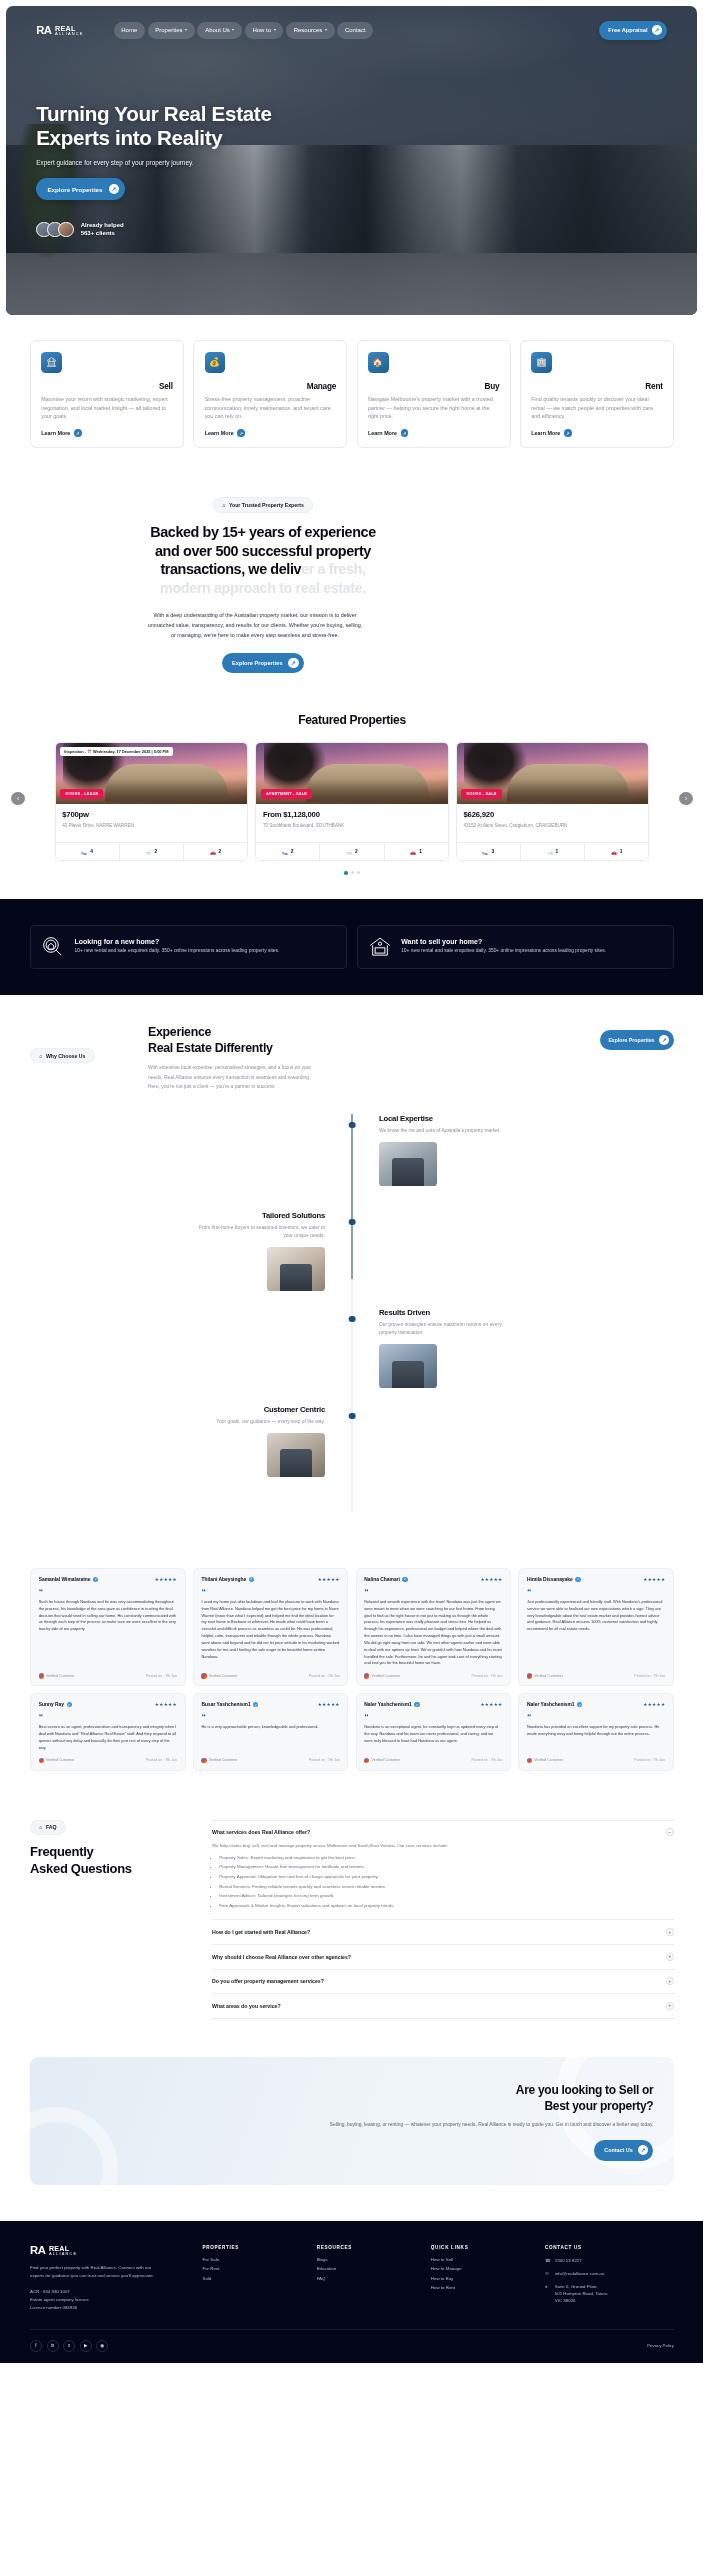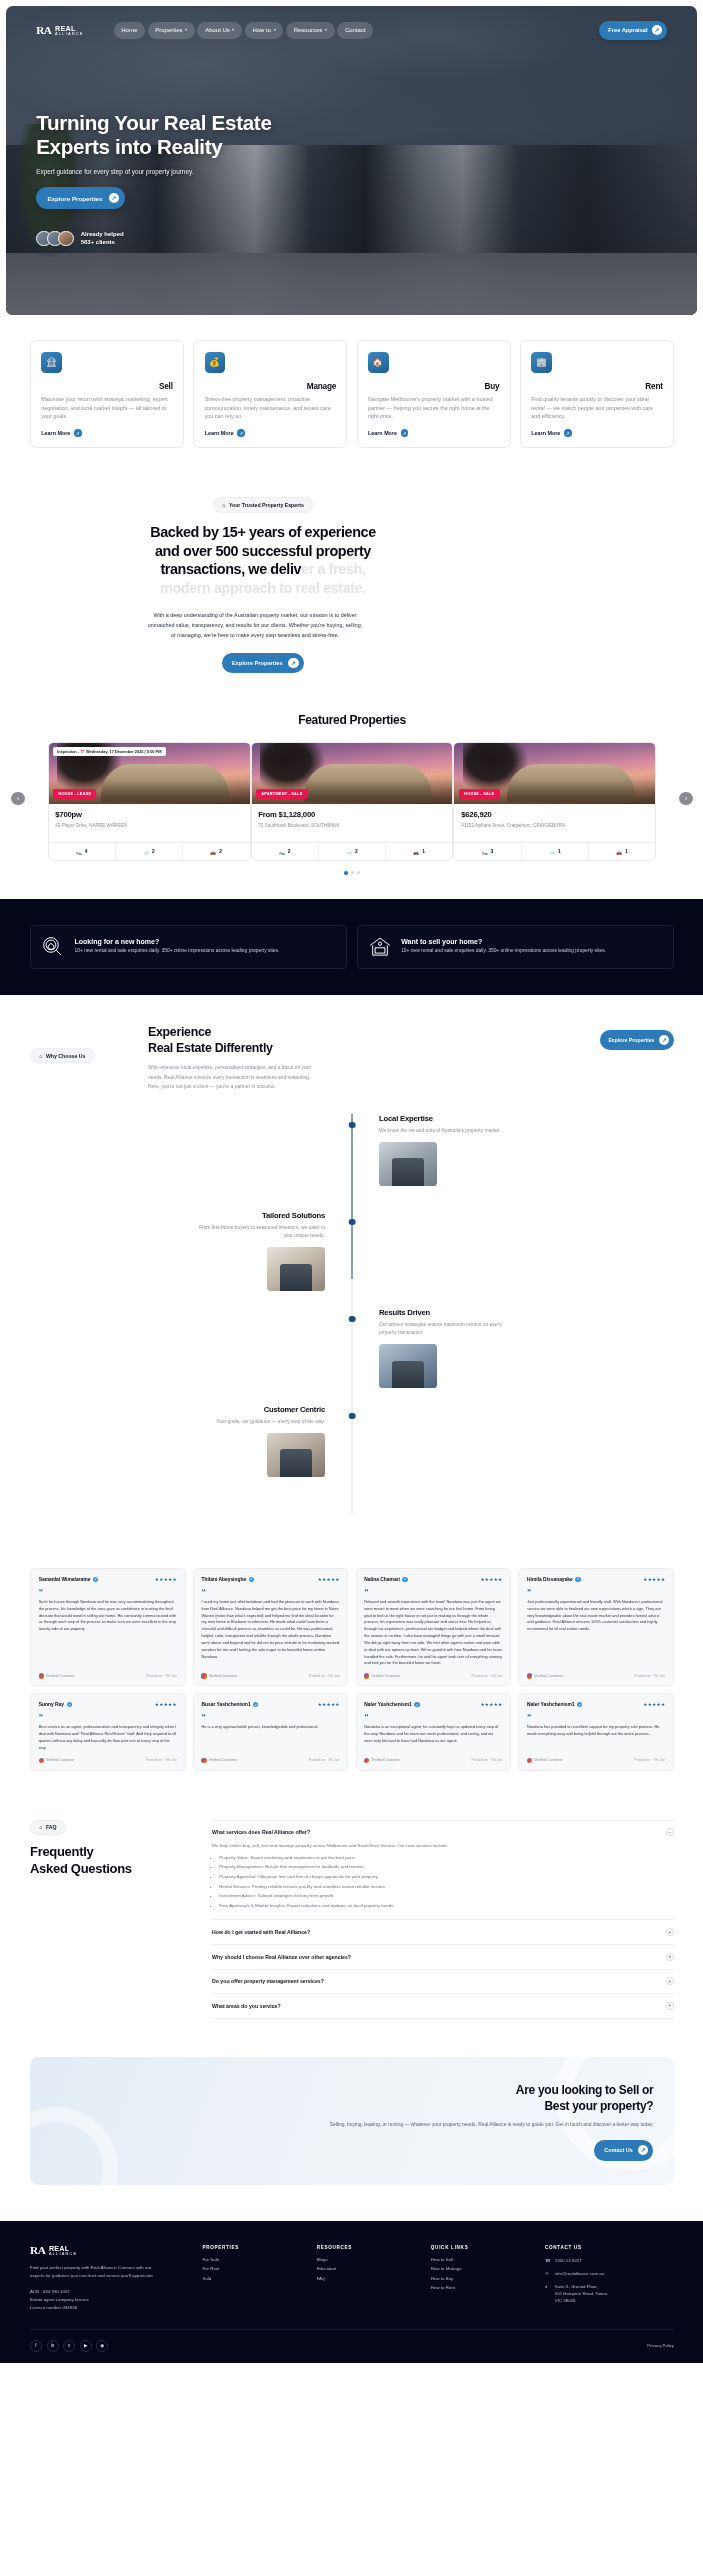--- a/index.html
+++ b/index.html
@@ -50,21 +50,21 @@
   .hero-veil { position:absolute; inset:0; background:rgba(18,24,34,.32); }
 
   
   .nav {
     position:absolute; top:14.4px; left:0; right:0;
     display:flex; align-items:center; padding:0 30px; z-index:10;
   }
   .logo { display:flex; align-items:center; gap:3.6px; color:#fff; }
   .logo-mark {
     font-size:11.3px; font-weight:700; letter-spacing:-0.5px; line-height:1;
-    font-family:Liberation Serif, serif;
+    font-family:Liberation Sans, sans-serif;
   }
   .logo-txt { line-height:1.02; }
   .logo-t1 { font-size:7.2px; font-weight:700; letter-spacing:0.2px; display:block; }
   .logo-t2 { font-size:3.9px; font-weight:400; letter-spacing:1.2px; display:block; }
   .nav-menu { display:flex; align-items:center; gap:2.6px; margin-left:30px; }
   .nav-item {
     display:flex; align-items:center; gap:2.6px;
     padding:5.2px 7.7px; border-radius:11.3px;
     background:rgba(255,255,255,.16);
     color:#fff; font-size:6px; font-weight:500; white-space:nowrap;
@@ -75,21 +75,21 @@
     margin-left:auto; display:flex; align-items:center; gap:4.1px;
     background:#2c7bb8; color:#fff; border-radius:12.4px;
     padding:4.6px 5.2px 4.6px 9.3px; font-size:5.7px; font-weight:700; cursor:pointer;
     box-shadow:0 1.5px 5.2px rgba(0,0,0,.2);
   }
   .arrow-circle {
     width:10.3px;height:10.3px;border-radius:50%;background:#fff;color:#2c7bb8;
     display:flex;align-items:center;justify-content:center;font-size:5.7px;font-weight:700;
   }
 
-  .hero-content { position:absolute; left:30px; top:105px; z-index:5; }
+  .hero-content { position:absolute; left:30px; top:96px; z-index:5; }
   .hero-h1 {
     color:#fff; font-size:20.6px; font-weight:700; line-height:1.18; letter-spacing:-0.3px;
     max-width:319px; text-shadow:0 1px 7.2px rgba(0,0,0,.4);
   }
   .hero-sub { color:#f0f2f5; font-size:6.4px; margin-top:8.2px; text-shadow:0 0.5px 3.6px rgba(0,0,0,.55); }
   .hero-btn {
     margin-top:12.4px; display:inline-flex; align-items:center; gap:6.2px;
     background:#2c7bb8; color:#fff; border-radius:13.4px;
     padding:5.7px 5.7px 5.7px 11.3px; font-size:6.2px; font-weight:700; cursor:pointer;
     box-shadow:0 2.6px 8.2px rgba(0,0,0,.28);
@@ -146,21 +146,21 @@
   .about-btn {
     margin-top:12.4px; display:inline-flex; align-items:center; gap:5.7px;
     background:#2c7bb8; color:#fff; border-radius:12.4px;
     padding:5.2px 5.2px 5.2px 9.8px; font-size:5.7px; font-weight:700; cursor:pointer;
   }
 
   
   .featured { padding:40px 0 0; }
   .featured-h2 { text-align:center; font-size:12px; font-weight:800; letter-spacing:-0.3px; }
   .carousel { margin-top:14.4px; position:relative; padding:0 20.6px; }
-  .cards-row { display:flex; gap:0; overflow:hidden; }
+  .cards-row { display:flex; gap:7px; overflow:hidden; }
   .peek { flex:0 0 27px; }
   .prop-card {
     flex:1 1 0; min-width:0;
     background:#fff; border:0.5px solid #e9eaee; border-radius:5.2px; overflow:hidden;
   }
   .prop-img {
     height:61px; position:relative;
     background:linear-gradient(175deg,#6e4f7e 0%,#a06a93 24%,#d38aa0 44%,#e8a58e 60%,#b98a72 78%,#5a4233 100%);
   }
   .prop-img::after {

